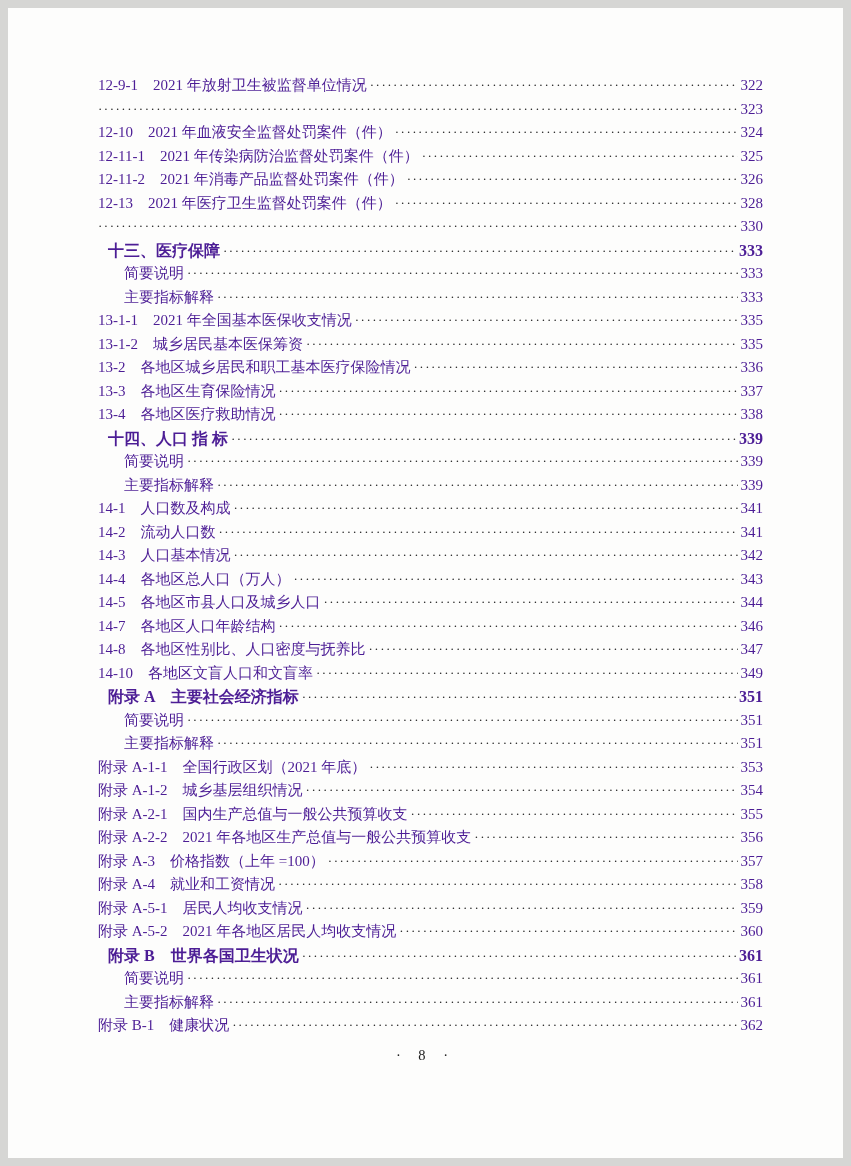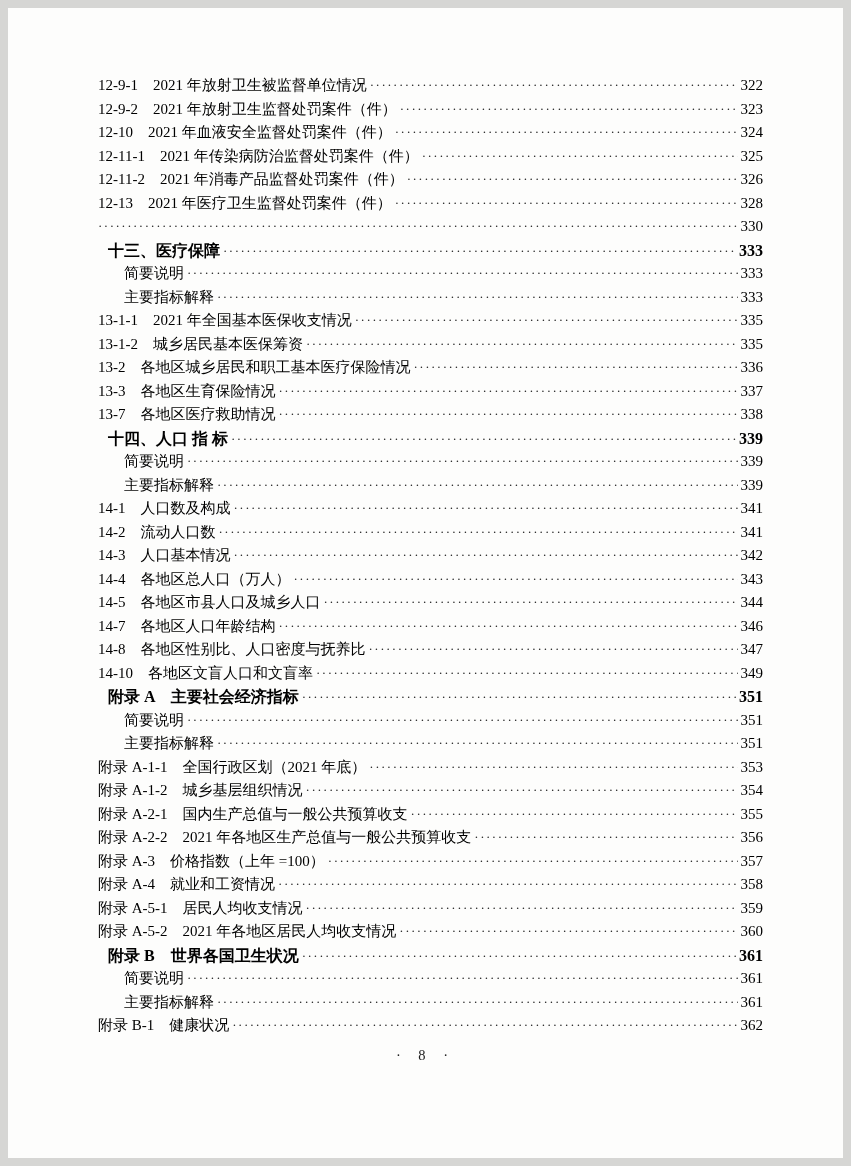--- a/index.html
+++ b/index.html
@@ -26,21 +26,21 @@
   }
   .toc {
     width: 100%;
   }
   .toc-row {
     display: flex;
     align-items: baseline;
     height: 23.5px;
     line-height: 23.5px;
     font-size: 15px;
-    color: #000000;
+    color: #4c1d95;
     white-space: nowrap;
   }
   .toc-row.level-entry { padding-left: 10px; }
   .toc-row.level-sub   { padding-left: 36px; justify-content: flex-end; }
   .toc-row.level-section {
     font-weight: bold;
     font-size: 16px;
     padding-left: 0;
     margin-left: 20px;
   }
@@ -80,21 +80,20 @@
 <body>
 
 <div class="page">
   <div class="toc" id="toc-list">
       <div class="toc-row level-entry">
         <span class="toc-label">12-9-1　2021 年放射卫生被监督单位情况</span>
         <span class="toc-dots"></span>
         <span class="toc-page">322</span>
       </div>
       <div class="toc-row level-entry">
-        <span class="toc-label">12-9-2　2021 年放射卫生监督处罚案件（件）</span>
         <span class="toc-dots"></span>
         <span class="toc-page">323</span>
       </div>
       <div class="toc-row level-entry">
         <span class="toc-label">12-10　2021 年血液安全监督处罚案件（件）</span>
         <span class="toc-dots"></span>
         <span class="toc-page">324</span>
       </div>
       <div class="toc-row level-entry">
         <span class="toc-label">12-11-1　2021 年传染病防治监督处罚案件（件）</span>
@@ -144,21 +143,21 @@
         <span class="toc-label">13-2　各地区城乡居民和职工基本医疗保险情况</span>
         <span class="toc-dots"></span>
         <span class="toc-page">336</span>
       </div>
       <div class="toc-row level-entry">
         <span class="toc-label">13-3　各地区生育保险情况</span>
         <span class="toc-dots"></span>
         <span class="toc-page">337</span>
       </div>
       <div class="toc-row level-entry">
-        <span class="toc-label">13-7　各地区医疗救助情况</span>
+        <span class="toc-label">13-4　各地区医疗救助情况</span>
         <span class="toc-dots"></span>
         <span class="toc-page">338</span>
       </div>
       <div class="toc-row level-section">
         <span class="toc-label">十四、人口 指 标</span>
         <span class="toc-dots"></span>
         <span class="toc-page">339</span>
       </div>
       <div class="toc-row level-sub">
         <span class="toc-label">简要说明</span>

